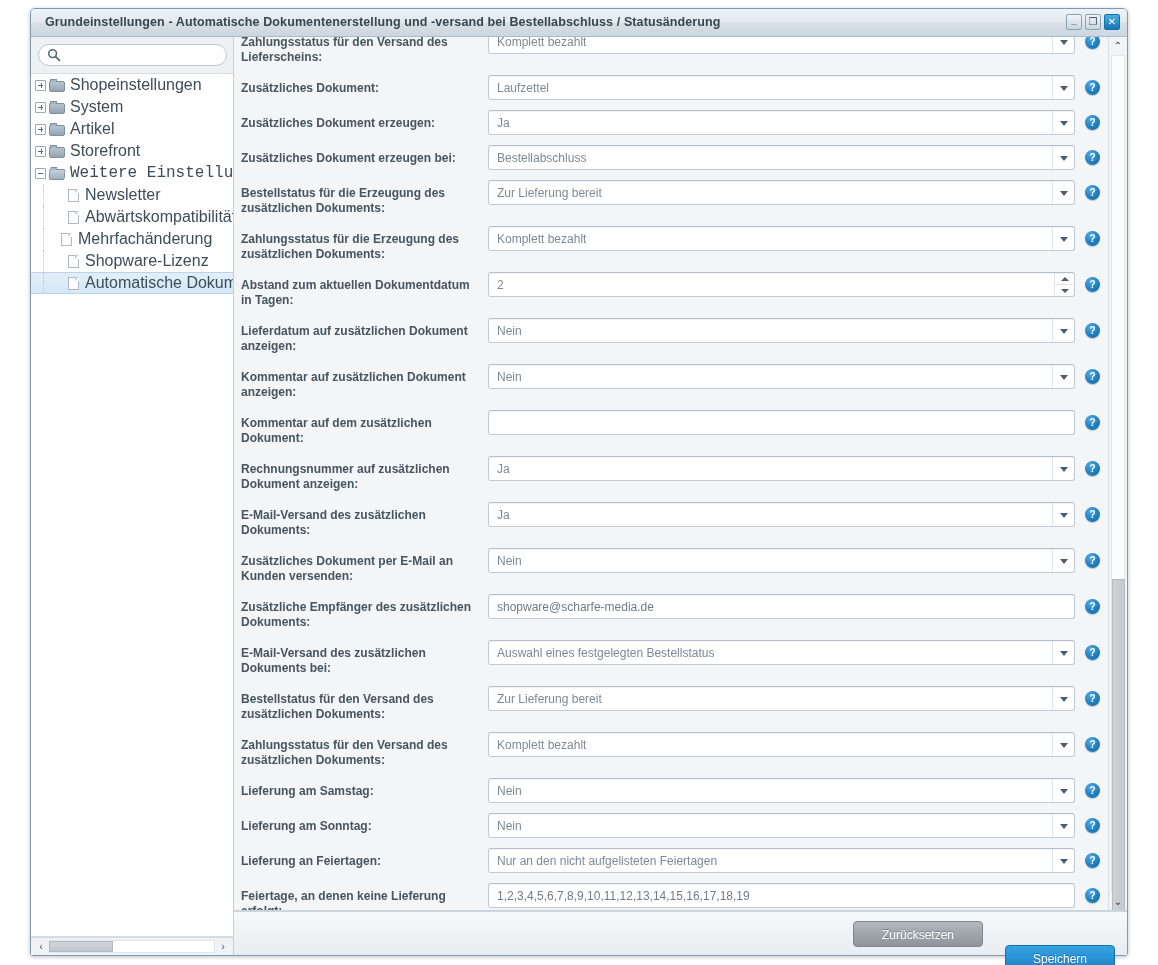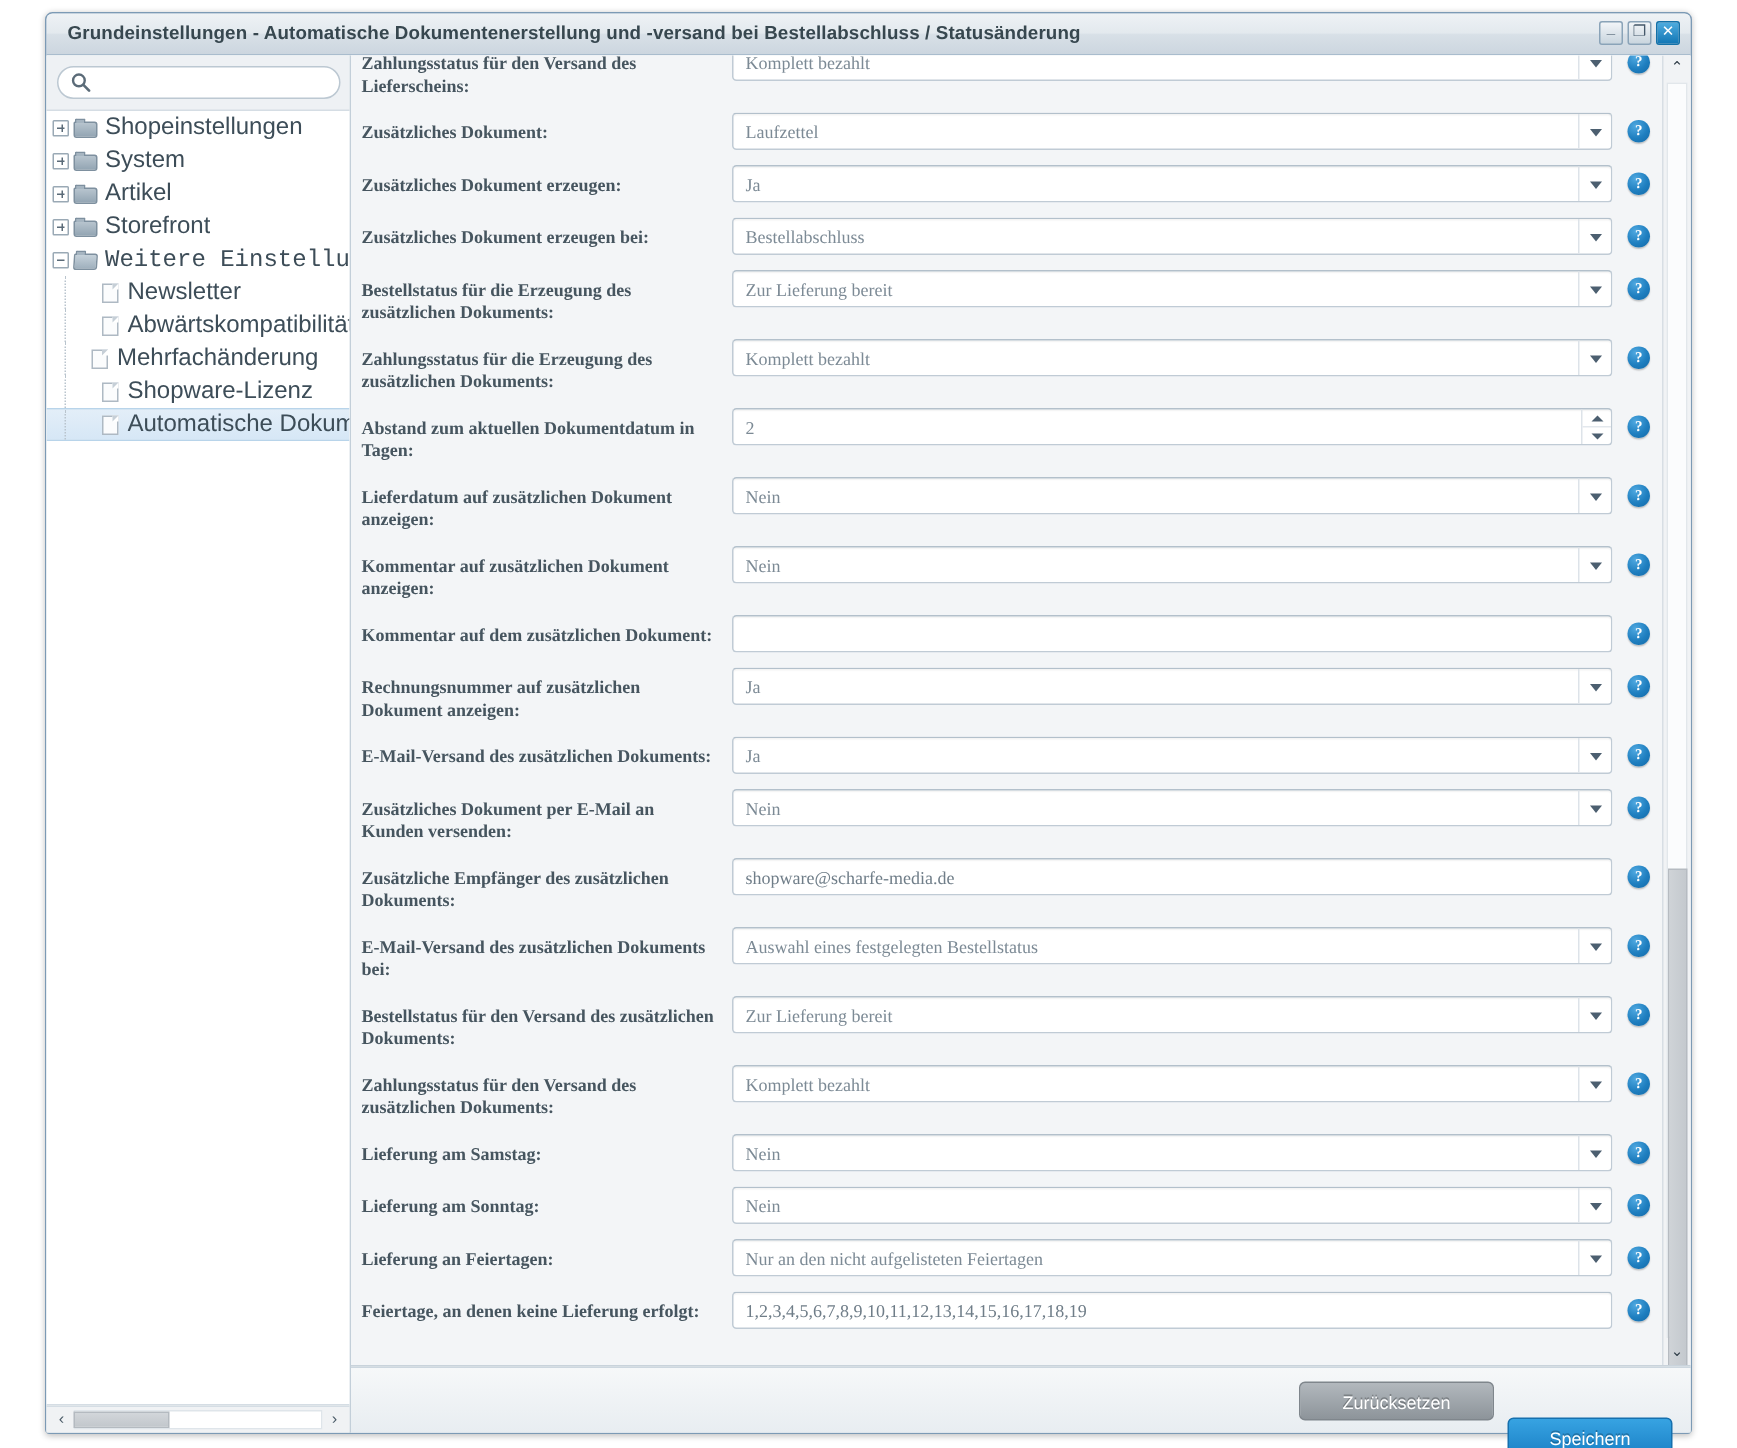--- a/index.html
+++ b/index.html
@@ -174,21 +174,20 @@
     display:flex;flex-direction:column;min-width:0;
   }
   #formscroll{
     flex:1;position:relative;overflow:hidden;
     background:#f3f5f7;
     border-bottom:1px solid #c9d3db;
   }
   #formarea{
     position:absolute;left:0;top:0;right:20px;bottom:0;
     overflow:hidden;
-    font-family:Liberation Serif, serif;
   }
   .row{
     position:relative;
     display:flex;align-items:flex-start;
     padding:0 0 0 7px;
     margin-bottom:10px;
   }
   .row .lab{
     width:247px;flex:0 0 247px;
     font-size:12px;font-weight:bold;color:#46555f;
@@ -281,21 +280,21 @@
     position:relative;box-sizing:border-box;
   }
   .btn{
     position:absolute;top:9px;height:26px;
     border-radius:4px;font-size:12px;color:#fff;
     font-weight:normal;text-align:center;line-height:26px;
     box-sizing:border-box;cursor:pointer;
     text-shadow:0 -1px 0 rgba(0,0,0,.25);
   }
   .btn.reset{
-    right:131px;width:130px;
+    right:144px;width:130px;
     background:linear-gradient(to bottom,#b2b8bd,#8d949a);
     border:1px solid #7f868c;
   }
   .btn.save{
     right:12px;width:110px;
     background:linear-gradient(to bottom,#37a3e2,#1b81c6);
     border:1px solid #1670ae;
     margin-top:24px;
   }
 </style>

